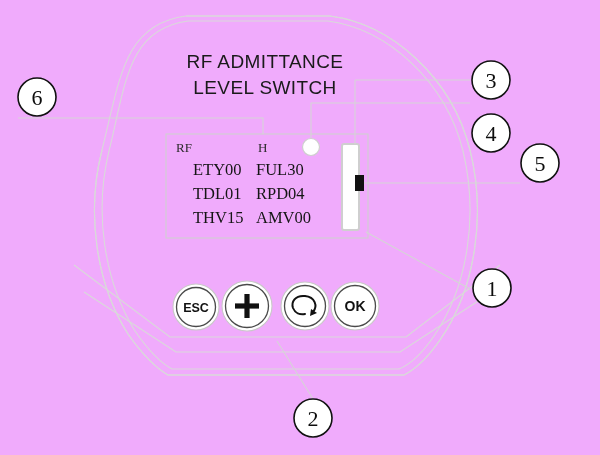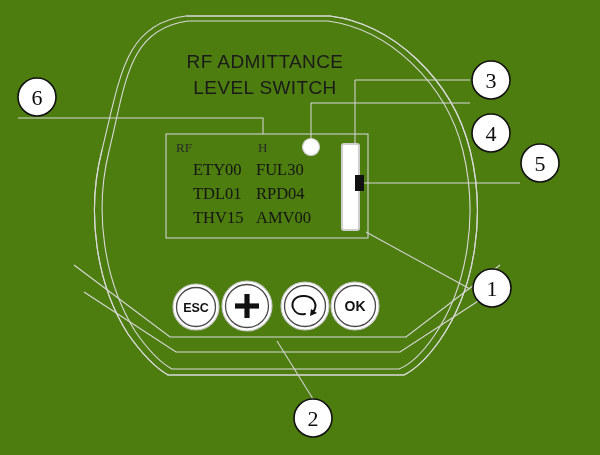--- a/index.html
+++ b/index.html
@@ -2,21 +2,21 @@
 <html><head>
 <meta charset="utf-8">
 <title>RF Admittance Level Switch Diagram</title>
 <style>
   html,body{margin:0;padding:0;background:#ffffff;}
   body{
     width:600px;height:455px;overflow:hidden;
     font-family:"Liberation Sans", sans-serif;
     color:#111;
   }
-  #stage{position:relative;width:600px;height:455px;background:#4d7c0f;}
+  #stage{position:relative;width:600px;height:455px;background:#f0abfc;}
   svg#diagram{position:absolute;left:0;top:0;width:600px;height:455px;display:block;}
 
   .body-line{fill:none;stroke:#d9d9d9;stroke-width:1.1;}
   .panel-line{fill:none;stroke:#d0d0d0;stroke-width:1.1;}
   .leader{fill:none;stroke:#d5d5d5;stroke-width:1.05;}
   .btn-outer{fill:#ffffff;stroke:#c9c9c9;stroke-width:1.1;}
   .btn-inner{fill:#ffffff;stroke:#4a4a4a;stroke-width:1.3;}
   .led{fill:#ffffff;stroke:#cfcfcf;stroke-width:1.2;}
   .mark-fill{fill:#111111;stroke:none;}
   .strip{fill:#ffffff;stroke:#cfcfcf;stroke-width:2.0;}

